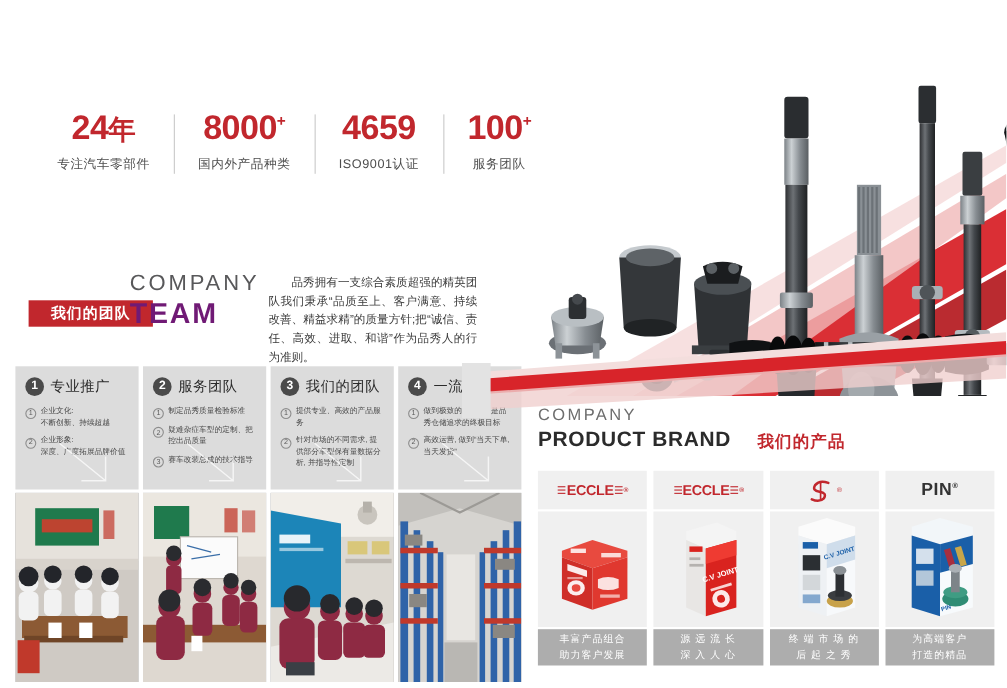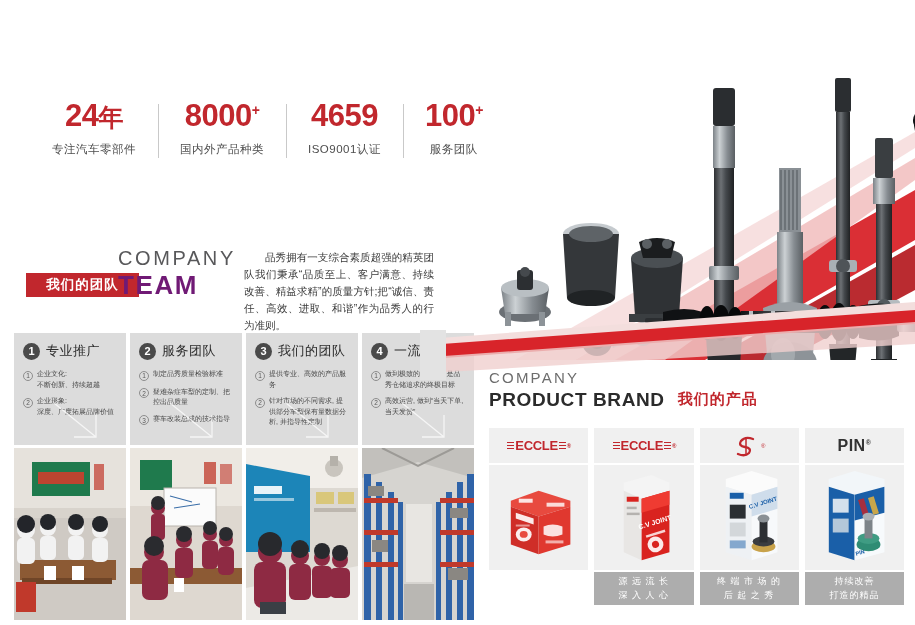--- a/index.html
+++ b/index.html
@@ -66,21 +66,21 @@
   .photos { position:absolute; left:14px; top:448px; width:460px; height:172px; display:flex; gap:4px; }
   .photo { flex:1; position:relative; overflow:hidden; background:#b9b9b9; }
   .photo svg { position:absolute; inset:0; }
 
   
   .ribbon-band { position:absolute; left:420px; top:300px; width:495px; height:80px; overflow:hidden; }
 
   
   .brand-head { position:absolute; left:489px; top:370px; }
   .brand-head .l1 { font-size:15px; color:#6d6d6d; letter-spacing:2.2px; line-height:1.1; }
-  .brand-head .l2 { display:flex; align-items:center; gap:13px; margin-top:2px; }
+  .brand-head .l2 { display:flex; align-items:flex-end; gap:24px; margin-top:2px; }
   .brand-head .l2 .en { font-size:19px; font-weight:700; color:#2b2b2b; letter-spacing:0.6px; }
   .brand-head .l2 .cn { font-size:15px; font-weight:700; color:#c1272d; letter-spacing:1px; }
 
   
   .brands { position:absolute; left:489px; top:428px; width:415px; display:flex; gap:6px; }
   .brand-col { flex:1; display:flex; flex-direction:column; }
   .brand-logo {
     height:35px; background:#f0f0f0; display:flex; align-items:center; justify-content:center;
   }
   .logo-eccle { display:flex; align-items:center; font-size:13px; font-weight:700; color:#c1272d; letter-spacing:-0.3px; }
@@ -553,20 +553,24 @@
           <rect x="30" y="34" width="14" height="4" fill="#fff" opacity=".85"></rect>
           <rect x="58" y="38" width="18" height="4" fill="#fff" opacity=".8"></rect>
           <path d="M27 48 L45 54 L45 60 L27 54 Z" fill="#fff" opacity=".9"></path>
           <ellipse cx="35" cy="70" rx="8" ry="7" fill="#fff" opacity=".92"></ellipse>
           <ellipse cx="35" cy="70" rx="4" ry="3.4" fill="#e84a3f"></ellipse>
           <path d="M55 62 Q64 58 74 62 L74 70 Q64 74 55 70 Z" fill="#fff" opacity=".85"></path>
           <rect x="57" y="76" width="18" height="3" fill="#fff" opacity=".6"></rect>
           <rect x="27" y="60" width="14" height="2" fill="#fff" opacity=".5"></rect>
         </svg>
       </div>
+      <div class="brand-cap">
+        <span>丰富产品组合</span>
+        <span>助力客户发展</span>
+      </div>
     </div>
 
     <div class="brand-col">
       <div class="brand-logo">
         <span class="logo-eccle">
           <span class="bars">
               <i></i>
               <i></i>
               <i></i>
             </span>
@@ -648,19 +652,19 @@
           <rect x="56" y="34" width="6" height="18" fill="#c1272d" opacity=".85" transform="rotate(-17 59 43)"></rect>
           <rect x="66" y="32" width="6" height="18" fill="#e8b33a" opacity=".85" transform="rotate(-17 69 41)"></rect>
           <ellipse cx="64" cy="80" rx="12" ry="7" fill="#2f8c74"></ellipse>
           <ellipse cx="64" cy="74" rx="11" ry="5.5" fill="#3f9c83"></ellipse>
           <rect x="60" y="52" width="8" height="22" fill="#7d8489"></rect>
           <ellipse cx="64" cy="52" rx="6" ry="4" fill="#aab0b5"></ellipse>
           <text x="56" y="90" fill="#1a5fa8" font-size="5.5" font-family="sans-serif" font-weight="bold" transform="rotate(-17 56 90)" text-anchor="middle">PIN</text>
         </svg>
       </div>
       <div class="brand-cap">
-        <span>持续改善</span>
+        <span>为高端客户</span>
         <span>打造的精品</span>
       </div>
     </div>
 
   </div>
 </div>
 
 </body></html>

